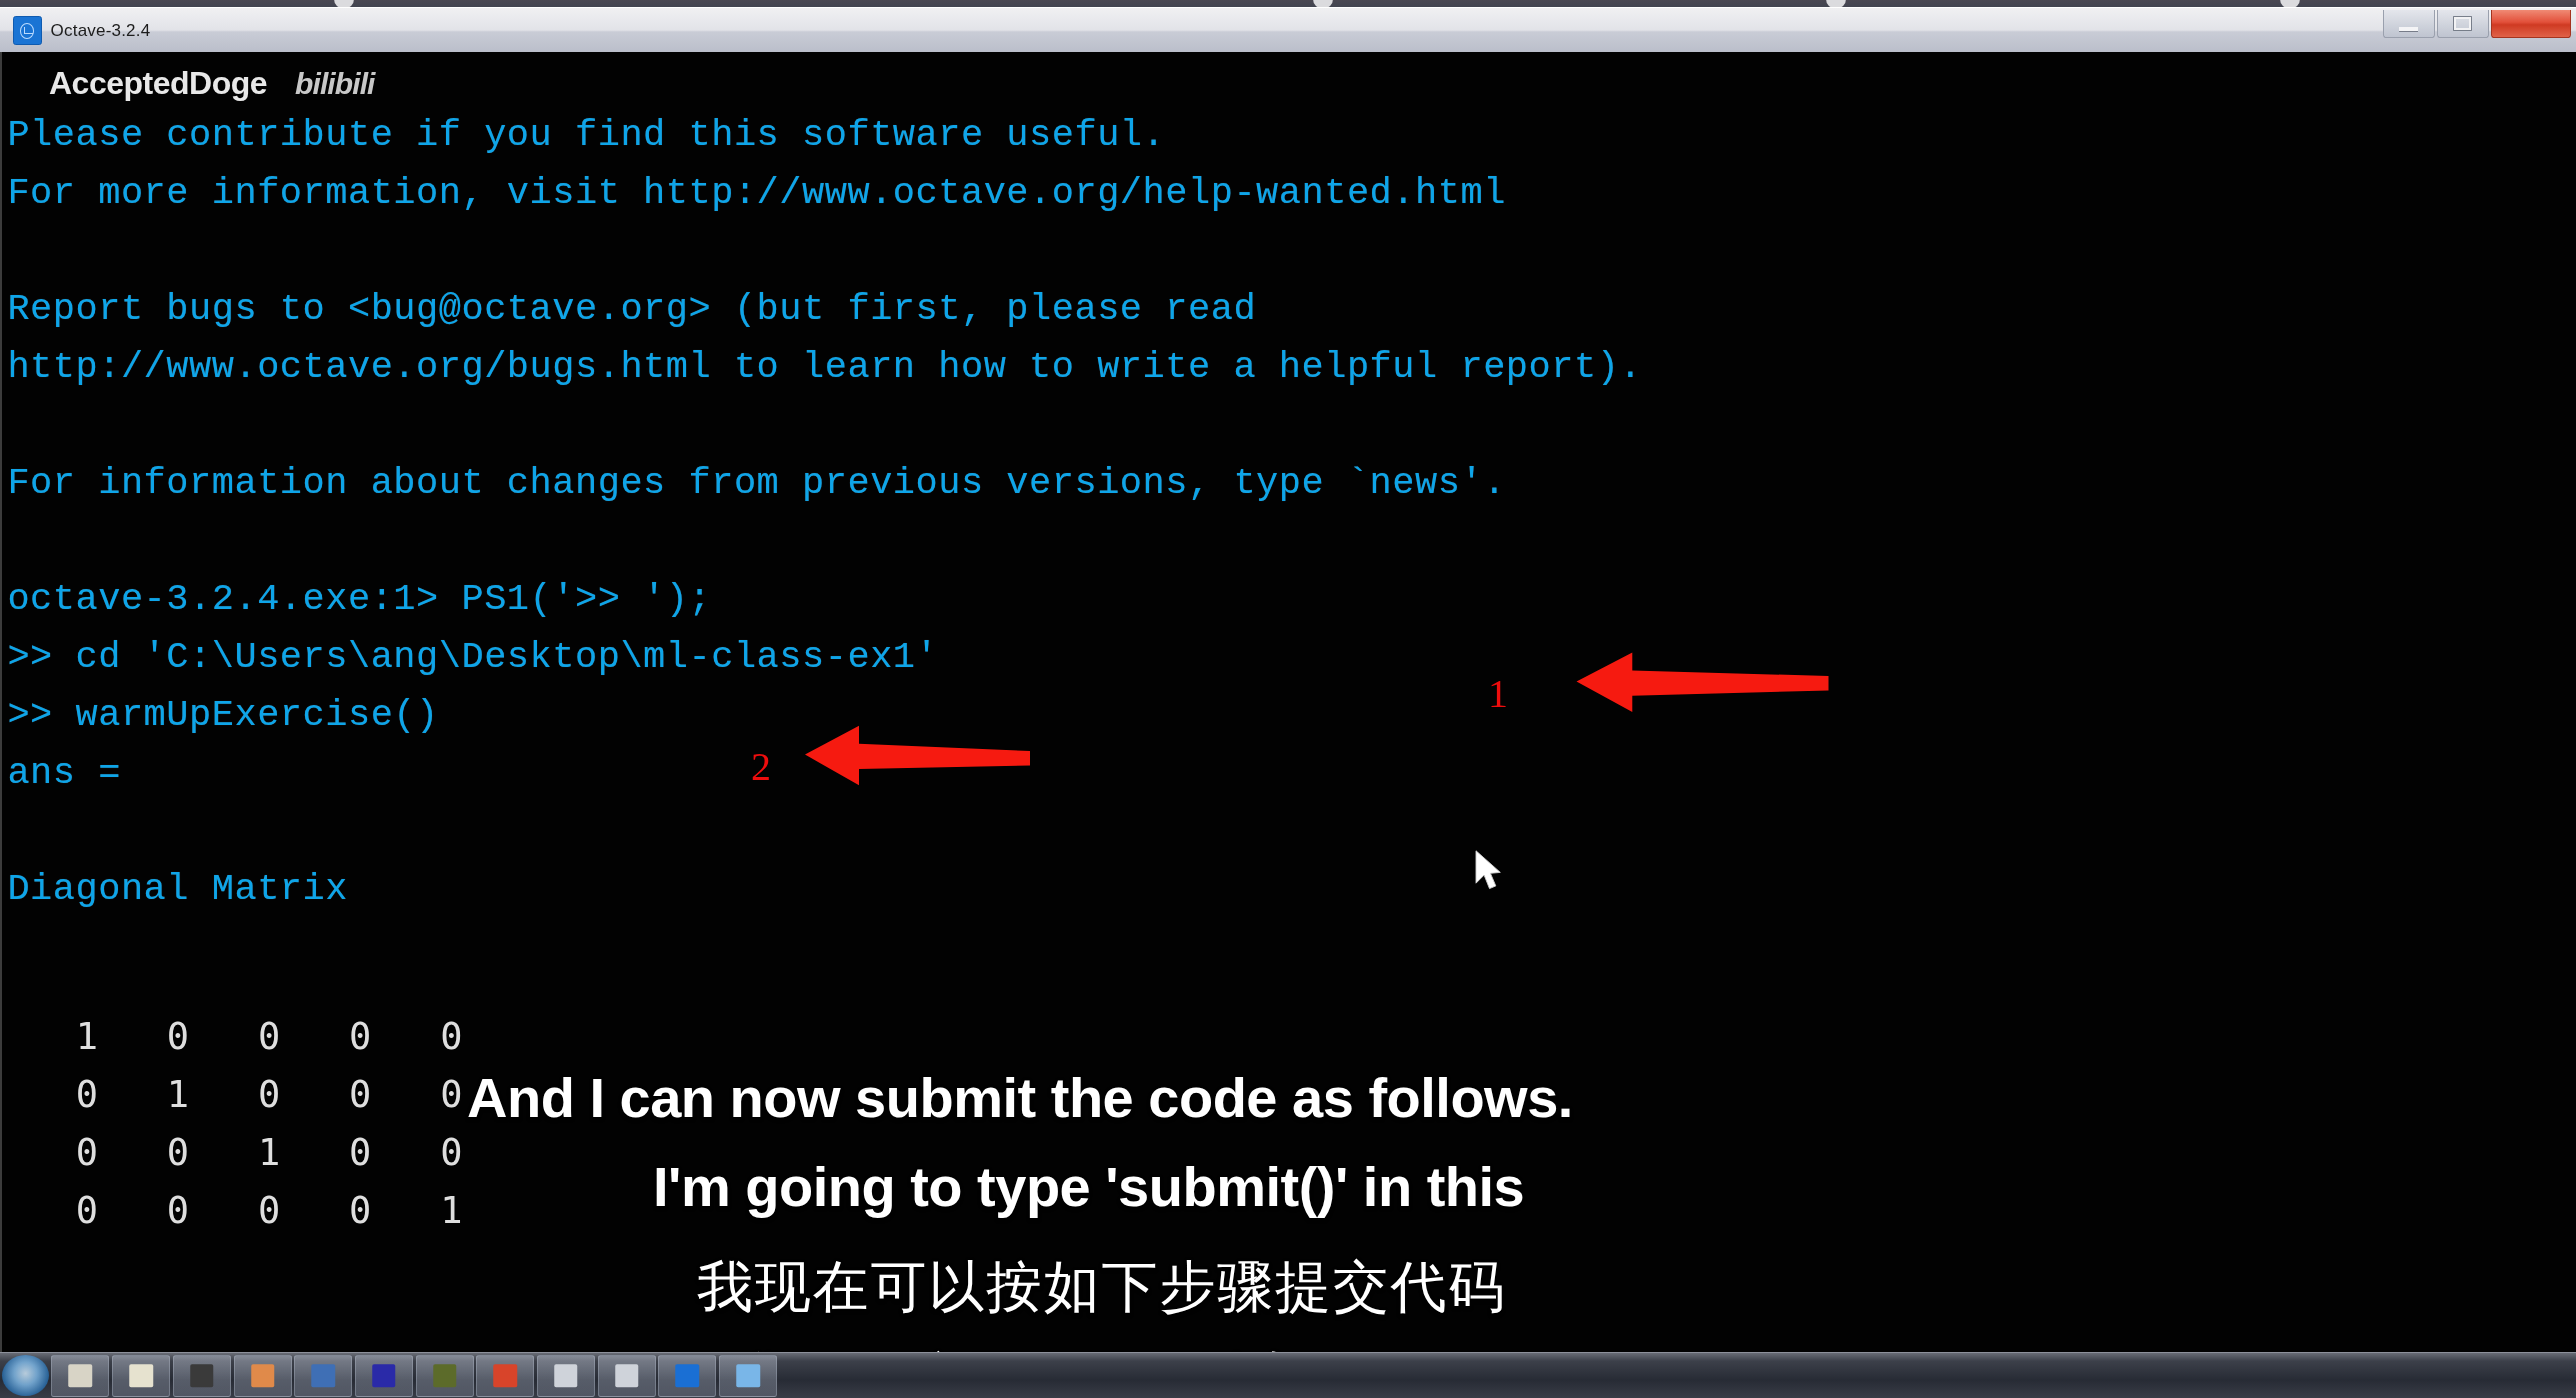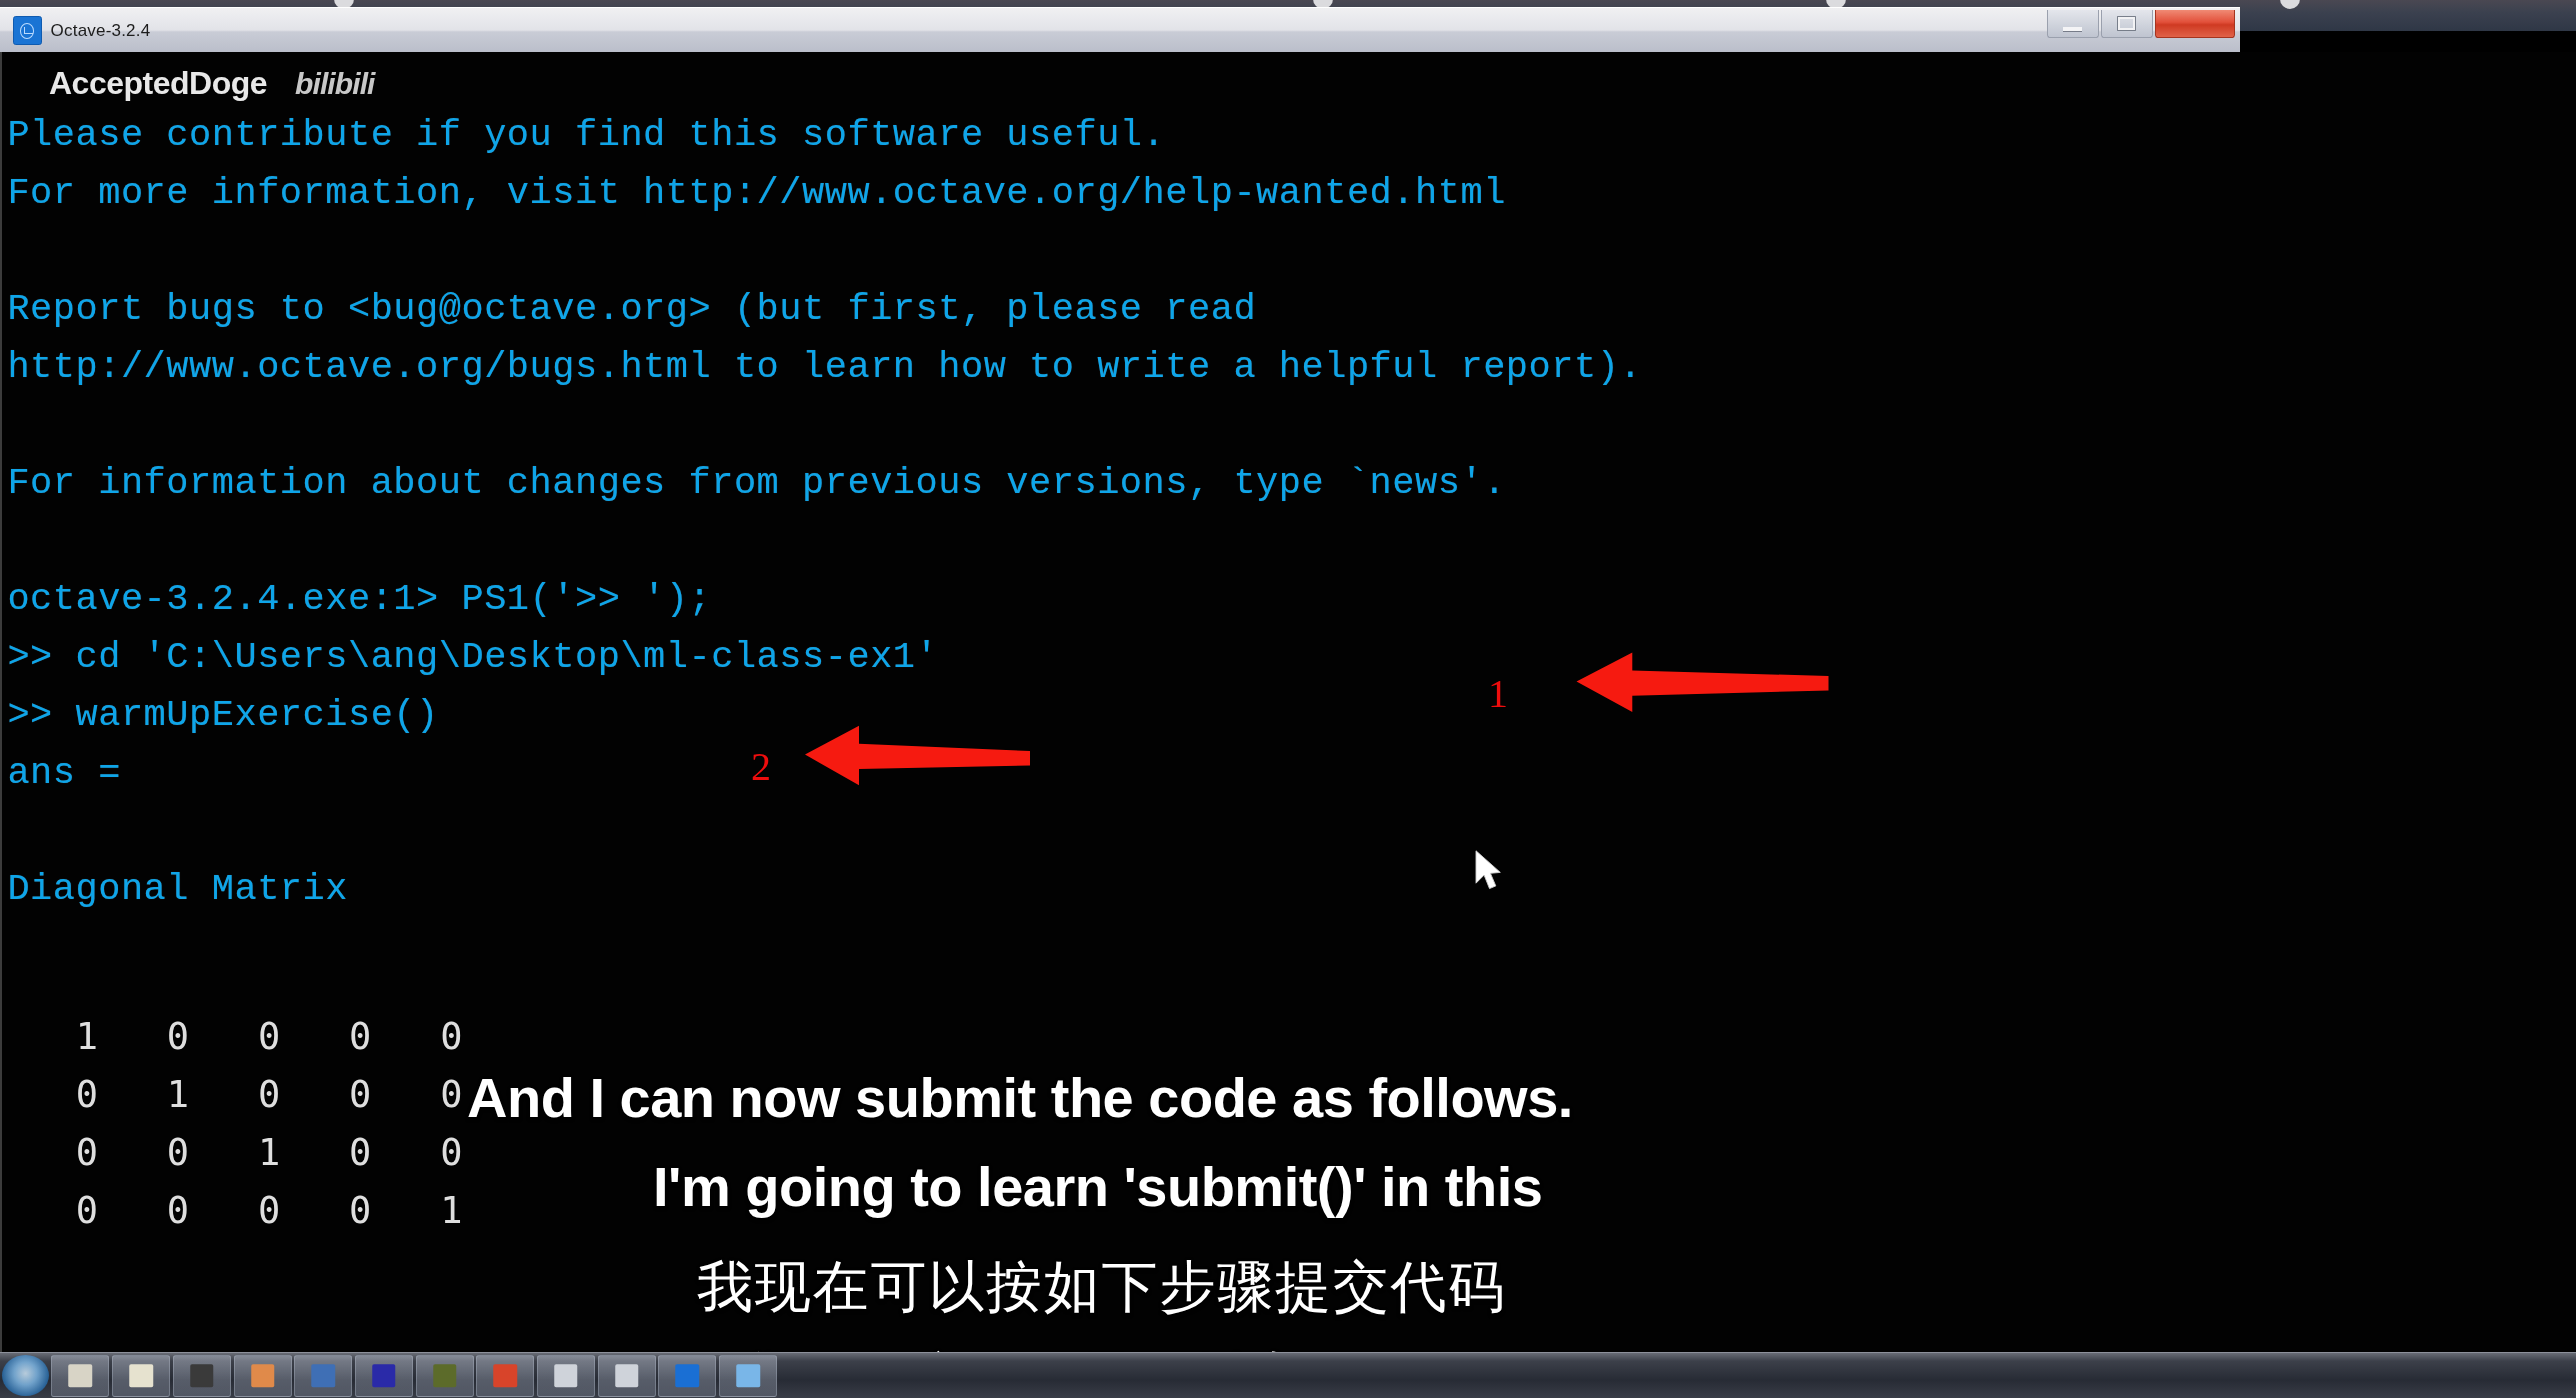--- a/index.html
+++ b/index.html
@@ -37,21 +37,21 @@
   
   #octave-window {
     position: absolute;
     left: 0; top: 7.2px;
     width: 2576px;
     height: 1346px;
   }
   #titlebar {
     position: absolute;
     left: 0; top: 0;
-    width: 2240px; height: 47px;
+    width: 2576px; height: 47px;
     background: linear-gradient(180deg,#f0f0f2 0%, #e2e3e8 48%, #c9ccd6 52%, #b9bdc9 100%);
     border-top: 0.9px solid #ffffff;
     box-sizing: border-box;
     filter: blur(0.3px);
   }
   #titlebar-left {
     position: absolute;
     left: 12.6px; top: 8px;
     display: flex;
     align-items: center;
@@ -315,21 +315,21 @@
     <div id="watermark">
       <span id="watermark-name">AcceptedDoge</span>
       <span id="watermark-brand">bilibili</span>
     </div>
 
     <div id="terminal-text"><span class="tline">Please contribute if you find this software useful.</span><span class="tline">For more information, visit http://www.octave.org/help-wanted.html</span><span class="tline blank"> </span><span class="tline">Report bugs to &lt;bug@octave.org&gt; (but first, please read</span><span class="tline">http://www.octave.org/bugs.html to learn how to write a helpful report).</span><span class="tline blank"> </span><span class="tline">For information about changes from previous versions, type `news'.</span><span class="tline blank"> </span><span class="tline">octave-3.2.4.exe:1&gt; PS1('&gt;&gt; ');</span><span class="tline">&gt;&gt; cd 'C:\Users\ang\Desktop\ml-class-ex1'</span><span class="tline">&gt;&gt; warmUpExercise()</span><span class="tline">ans =</span><span class="tline blank"> </span><span class="tline">Diagonal Matrix</span><span class="tline blank"> </span></div>
 
     <div id="matrix-block"><span class="mrow">   1   0   0   0   0</span><span class="mrow">   0   1   0   0   0</span><span class="mrow">   0   0   1   0   0</span><span class="mrow">   0   0   0   0   1</span></div>
 
     <div class="subtitle" id="sub-en-1">And I can now submit the code as follows.</div>
-    <div class="subtitle" id="sub-en-2">I'm going to learn 'submit()' in this</div>
+    <div class="subtitle" id="sub-en-2">I'm going to type 'submit()' in this</div>
     <div class="subtitle" id="sub-zh-1">我现在可以按如下步骤提交代码</div>
     <div class="subtitle" id="sub-zh-2">我要在这里目录下键入 submit()</div>
 
     <div class="annot-num" id="annot-num-1">1</div>
     <div class="annot-num" id="annot-num-2">2</div>
 
     <svg class="red-arrow" style="left:1574px; top:588px;" width="253" height="81" viewBox="0 0 280 90">
       <polygon points="0,46 62,14 62,34 280,40 280,56 62,62 62,80" fill="#f61a10"></polygon>
     </svg>
 

